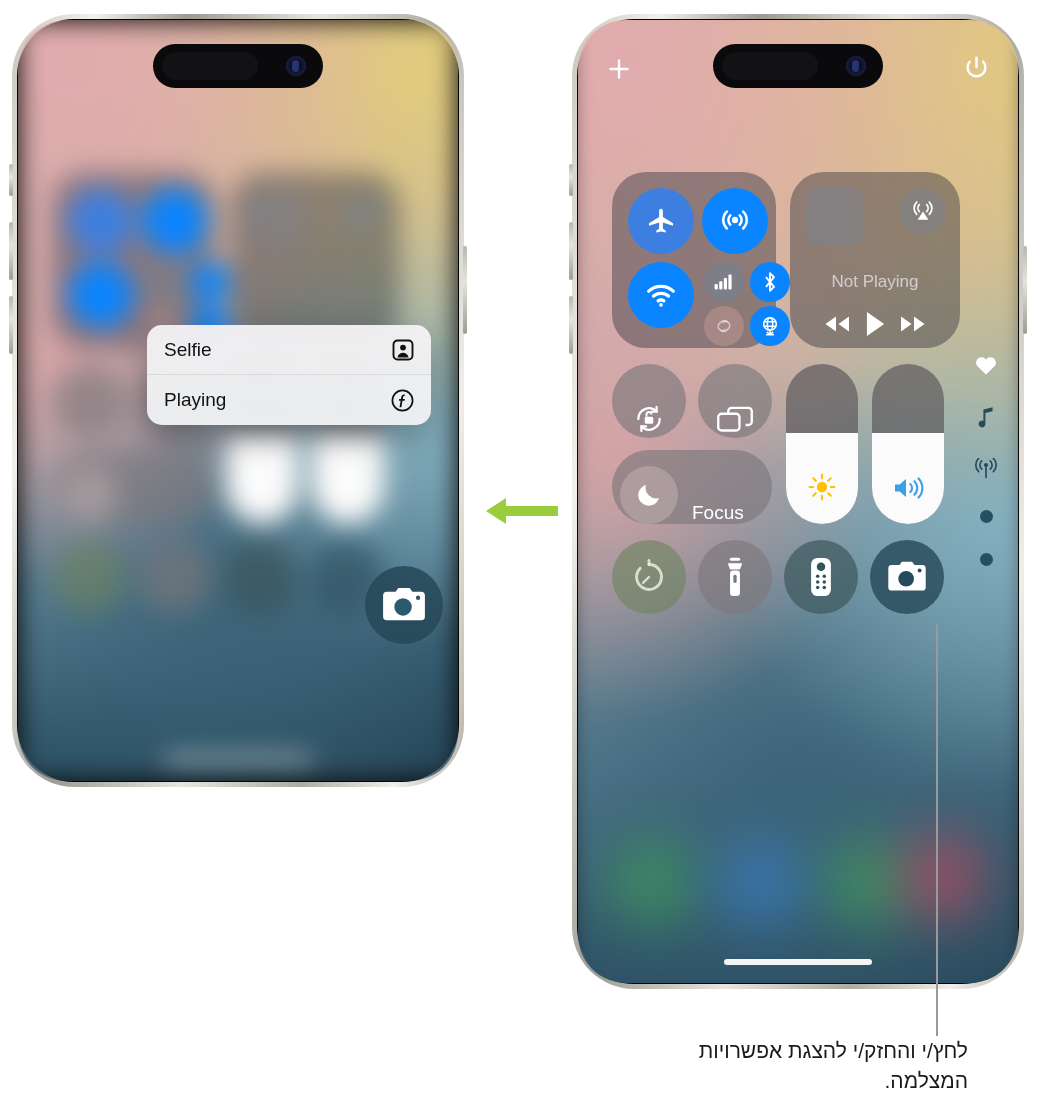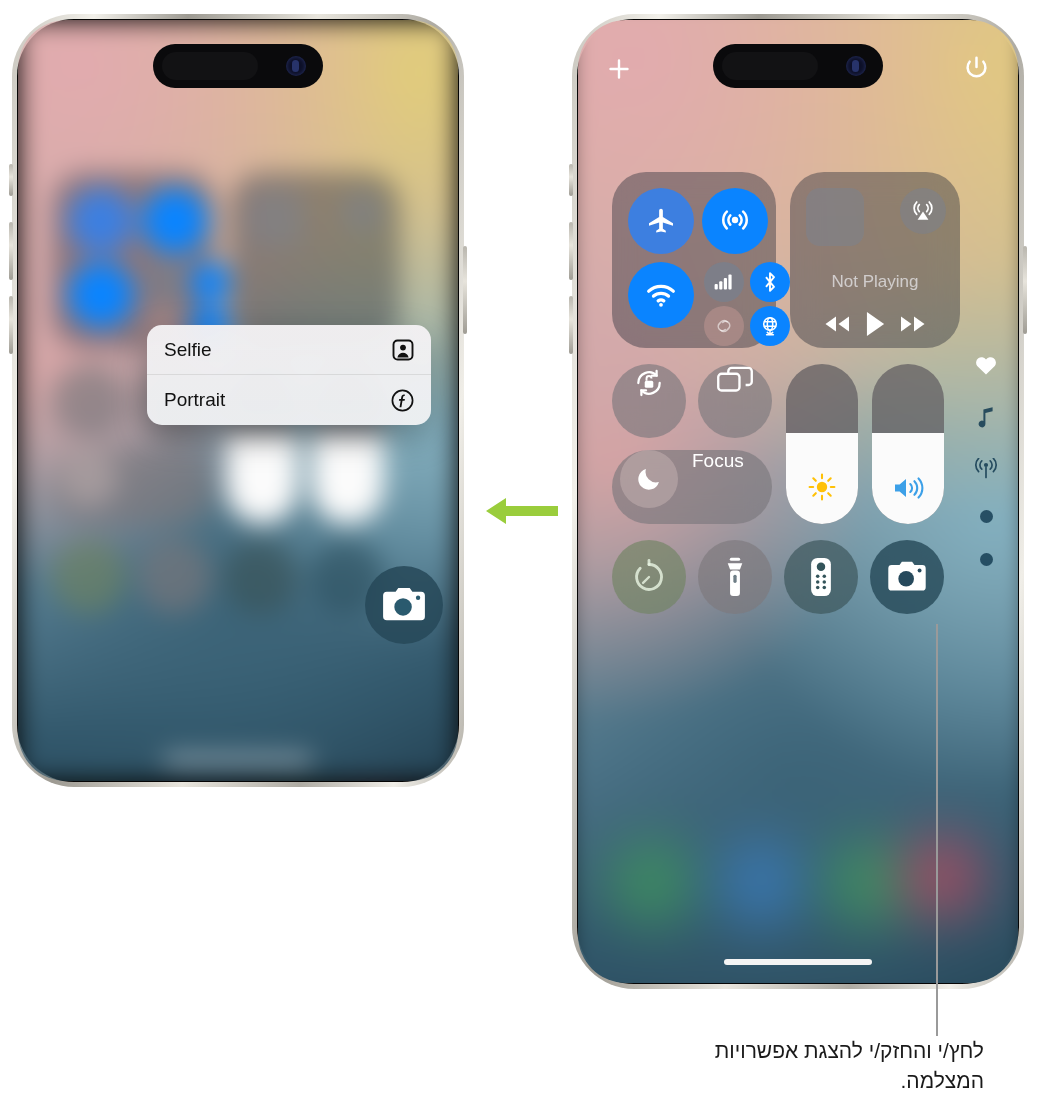--- a/index.html
+++ b/index.html
@@ -73,21 +73,21 @@
   .art { position:absolute; left:16px; top:16px; width:58px; height:58px;
     border-radius:14px; background:rgba(120,130,150,0.42); }
   .airplay { position:absolute; right:14px; top:16px; width:46px; height:46px;
     border-radius:50%; background:rgba(118,128,146,0.45); display:flex;
     align-items:center; justify-content:center; }
   .np { position:absolute; left:0; right:0; top:100px; text-align:center;
     color:rgba(235,235,240,0.72); font-size:17px; }
   .xport { position:absolute; left:0; right:0; top:138px; display:flex;
     align-items:center; justify-content:space-around; padding:0 26px; }
 
-  .sq { position:absolute; border-radius:50%; display:flex; align-items:flex-start;
+  .sq { position:absolute; border-radius:50%; display:flex; align-items:flex-end;
     justify-content:center; background:rgba(120,118,122,0.62);
     backdrop-filter:blur(12px); -webkit-backdrop-filter:blur(12px); }
   .s-rot  { left:34px;  top:344px; width:74px; height:74px; }
   .s-mir  { left:120px; top:344px; width:74px; height:74px; }
   .s-focus{ left:34px;  top:430px; width:160px; height:74px; border-radius:37px;
             justify-content:flex-start; padding-left:8px; }
   .focus-knob { width:58px; height:58px; border-radius:50%;
     background:rgba(205,185,185,0.45); display:flex; align-items:center; justify-content:center; }
   .focus-lbl { margin-left:14px; color:#fff; font-size:19px; }
 
@@ -131,21 +131,21 @@
   .cam-hi { position:absolute; left:347px; top:546px; width:78px; height:78px;
     border-radius:50%; background:rgba(38,72,88,0.86);
     display:flex; align-items:center; justify-content:center; }
 
   
   #arrow { position:absolute; left:484px; top:494px; width:76px; height:34px; }
 
   
   #callout-line { position:absolute; left:936px; top:624px; width:2px; height:412px;
     background:#9a9a9a; }
-  #caption { position:absolute; right:56px; top:1036px; width:290px;
+  #caption { position:absolute; right:72px; top:1036px; width:290px;
     text-align:right; direction:rtl; font-size:21px; line-height:1.42; color:#1a1a1a; }
 </style>
 </head>
 <body>
 
 <div id="stage">
 
   <div class="phone" id="phone-left">
     <div class="btn-side sb-l1"></div>
     <div class="btn-side sb-l2"></div>
@@ -212,21 +212,21 @@
             <span class="ctx-lbl">Selfie</span>
             <svg width="22" height="22" viewBox="0 0 22 22">
               <rect x="1.5" y="1.5" width="19" height="19" rx="4" fill="none" stroke="#111" stroke-width="1.9"></rect>
               <circle cx="11" cy="8.6" r="2.9" fill="#111"></circle>
               <path d="M5.4 18.4c.8-3.1 3-4.6 5.6-4.6s4.8 1.5 5.6 4.6z" fill="#111"></path>
             </svg>
           </div>
 
 
           <div class="ctx-row">
-            <span class="ctx-lbl">Portrait</span>
+            <span class="ctx-lbl">Playing</span>
             <svg width="23" height="23" viewBox="0 0 23 23">
               <circle cx="11.5" cy="11.5" r="10.1" fill="none" stroke="#111" stroke-width="1.7"></circle>
               <path d="M13.8 5.6c-1.9-.4-3.2.5-3.5 2.3l-.35 2.1H8.2l-.3 1.7h1.75l-1.1 6.6h1.85l1.1-6.6h2.1l.3-1.7h-2.1l.3-1.85c.16-.95.74-1.35 1.6-1.2z" fill="#111"></path>
             </svg>
           </div>
 
 
         </div>
       </div>
     </div>

